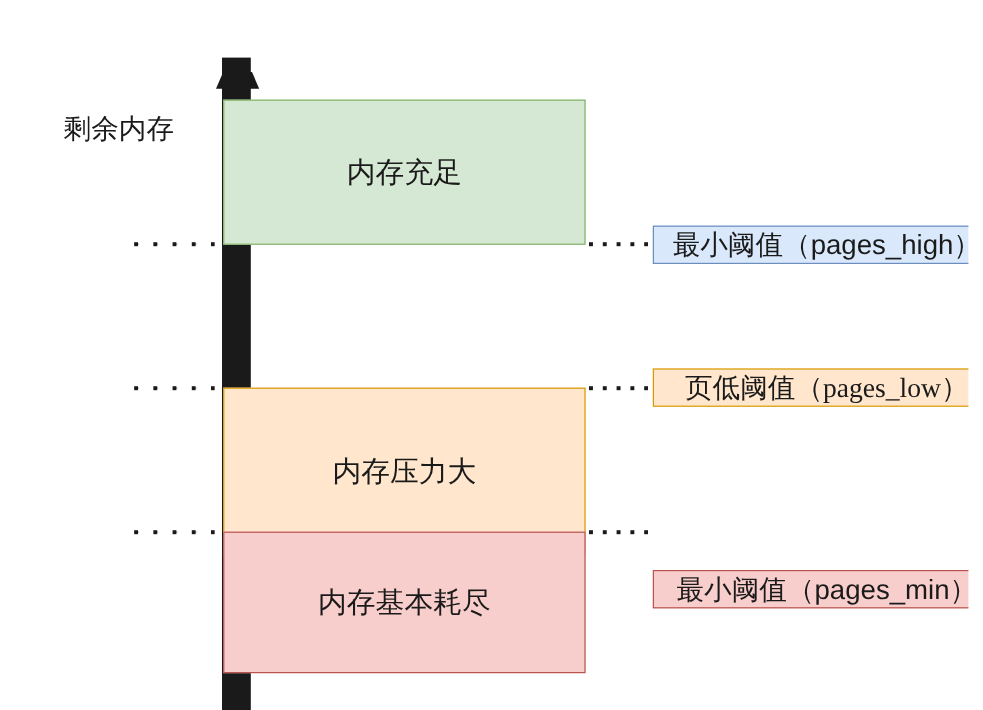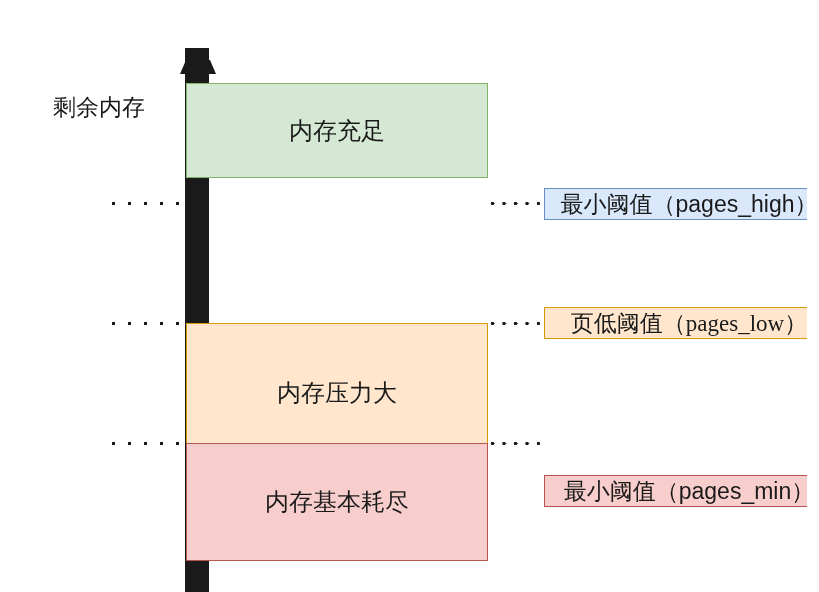--- a/index.html
+++ b/index.html
@@ -52,21 +52,21 @@
   .zone {
     position: absolute;
     left: 162px;
     width: 302px;
     border: 1px solid;
     display: flex;
     align-items: center;
     justify-content: center;
   }
   .zone-label { font-size: 24px; }
-  .zone-0 { top: 59px;  height: 95px; align-items: center; }
+  .zone-0 { top: 59px;  height: 121px; align-items: center; }
   .zone-1 { top: 180px; height: 119px; }
   .zone-2 { top: 299px; height: 140px; }
   .zone-3 { top: 419px; height: 118px; }
 
   
   .dots {
     position: absolute;
     height: 5px;
     background-image: radial-gradient(circle 2px at 2.5px 2.5px, var(--line) 90%, transparent 100%);
     background-repeat: repeat-x;

